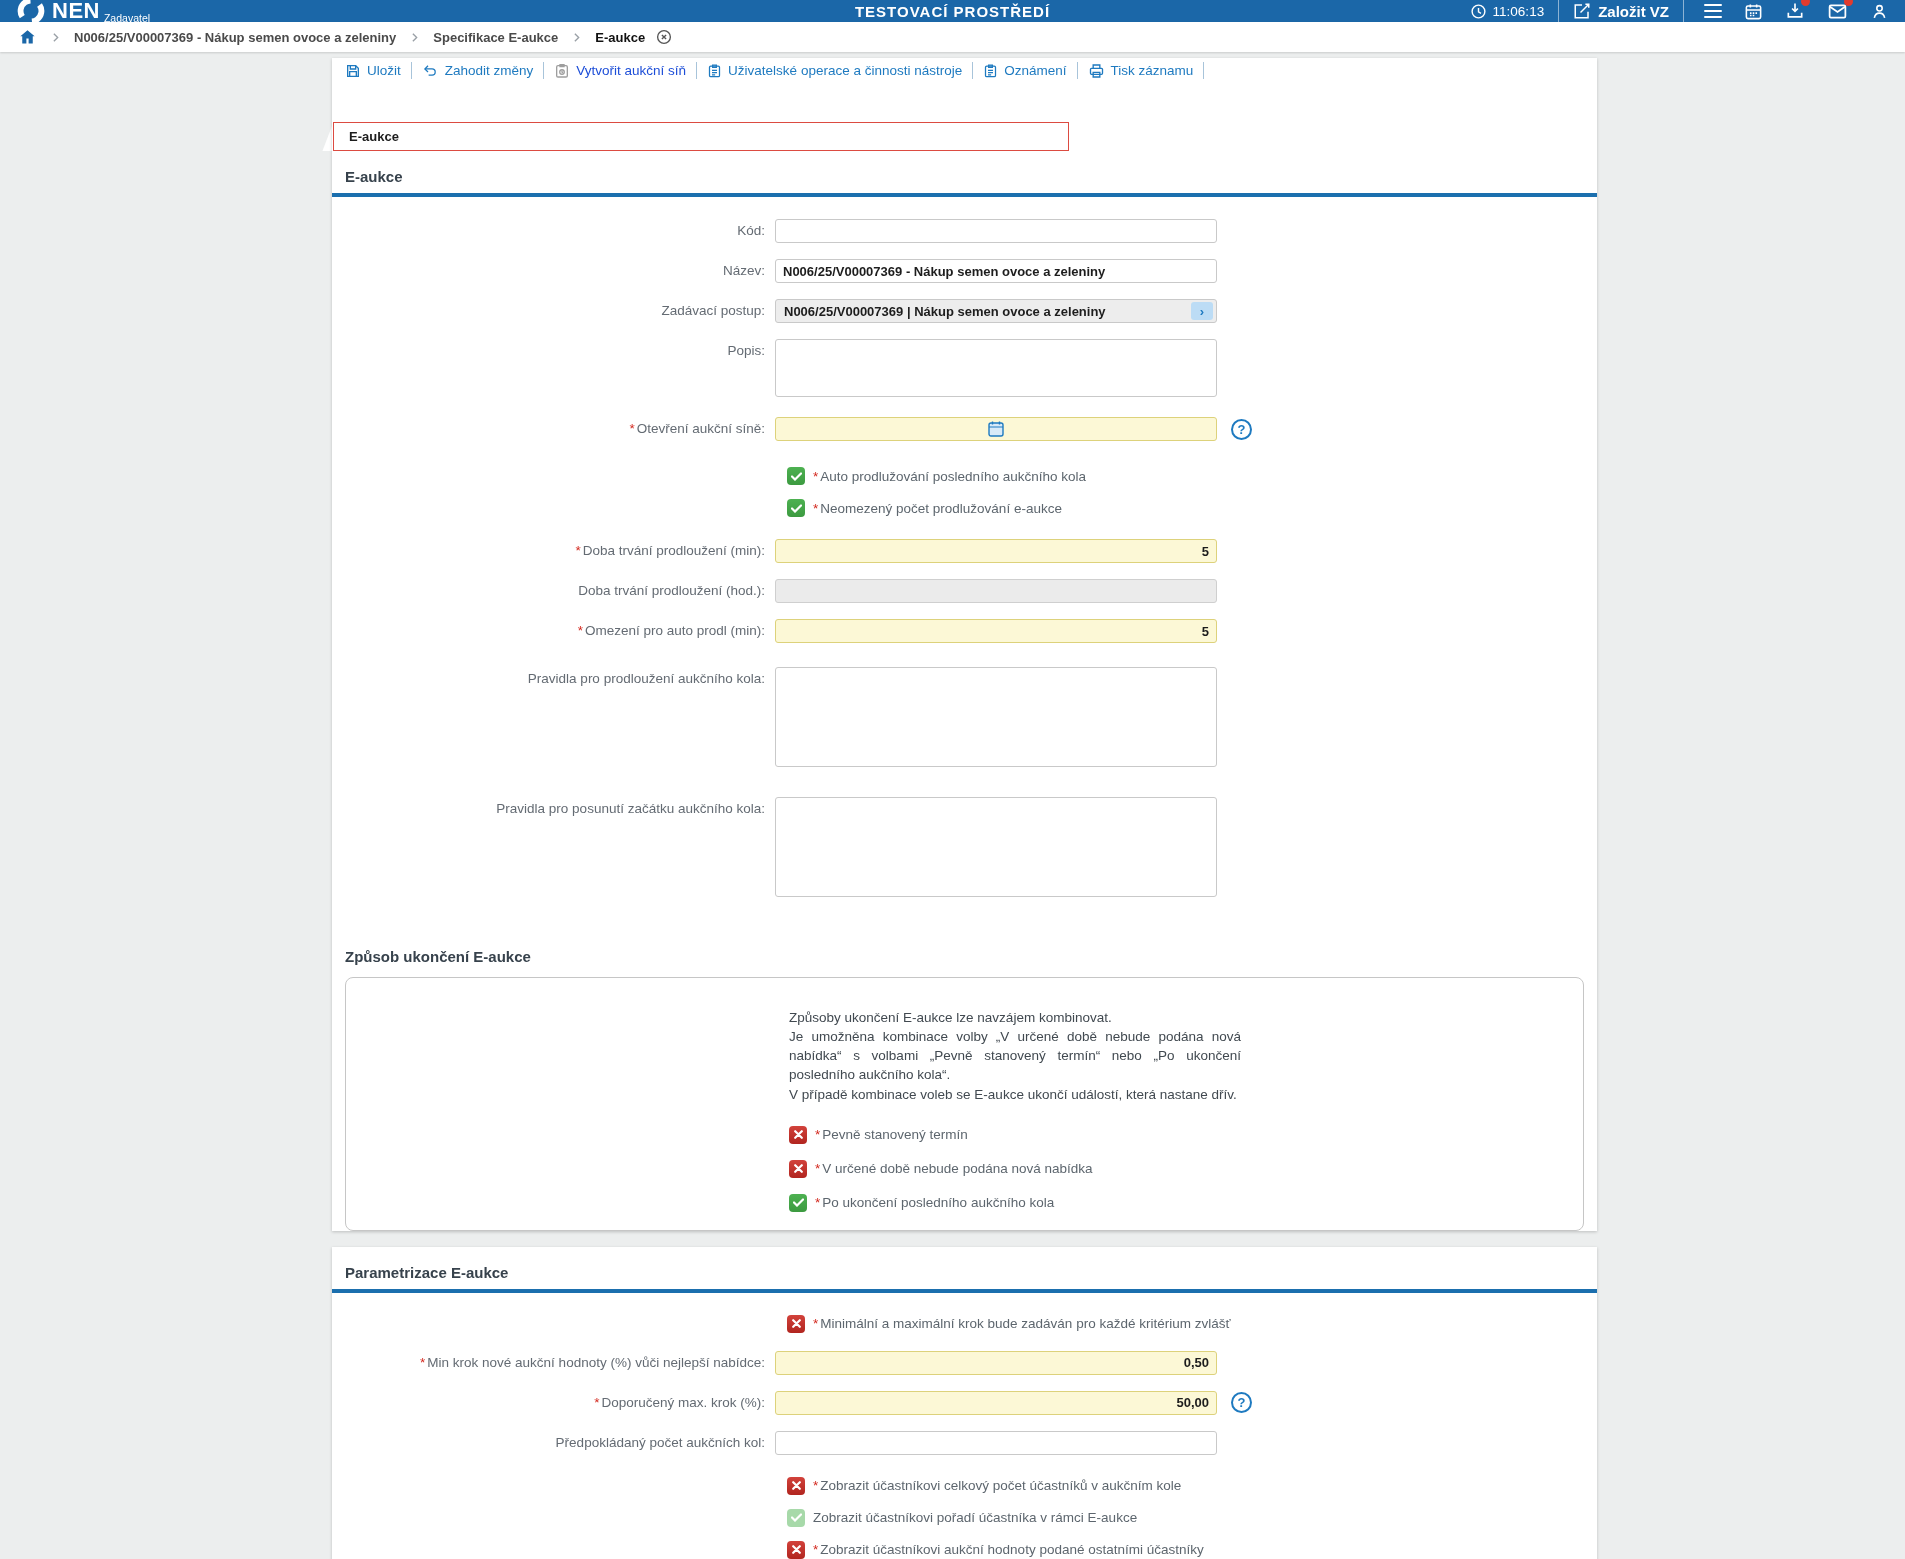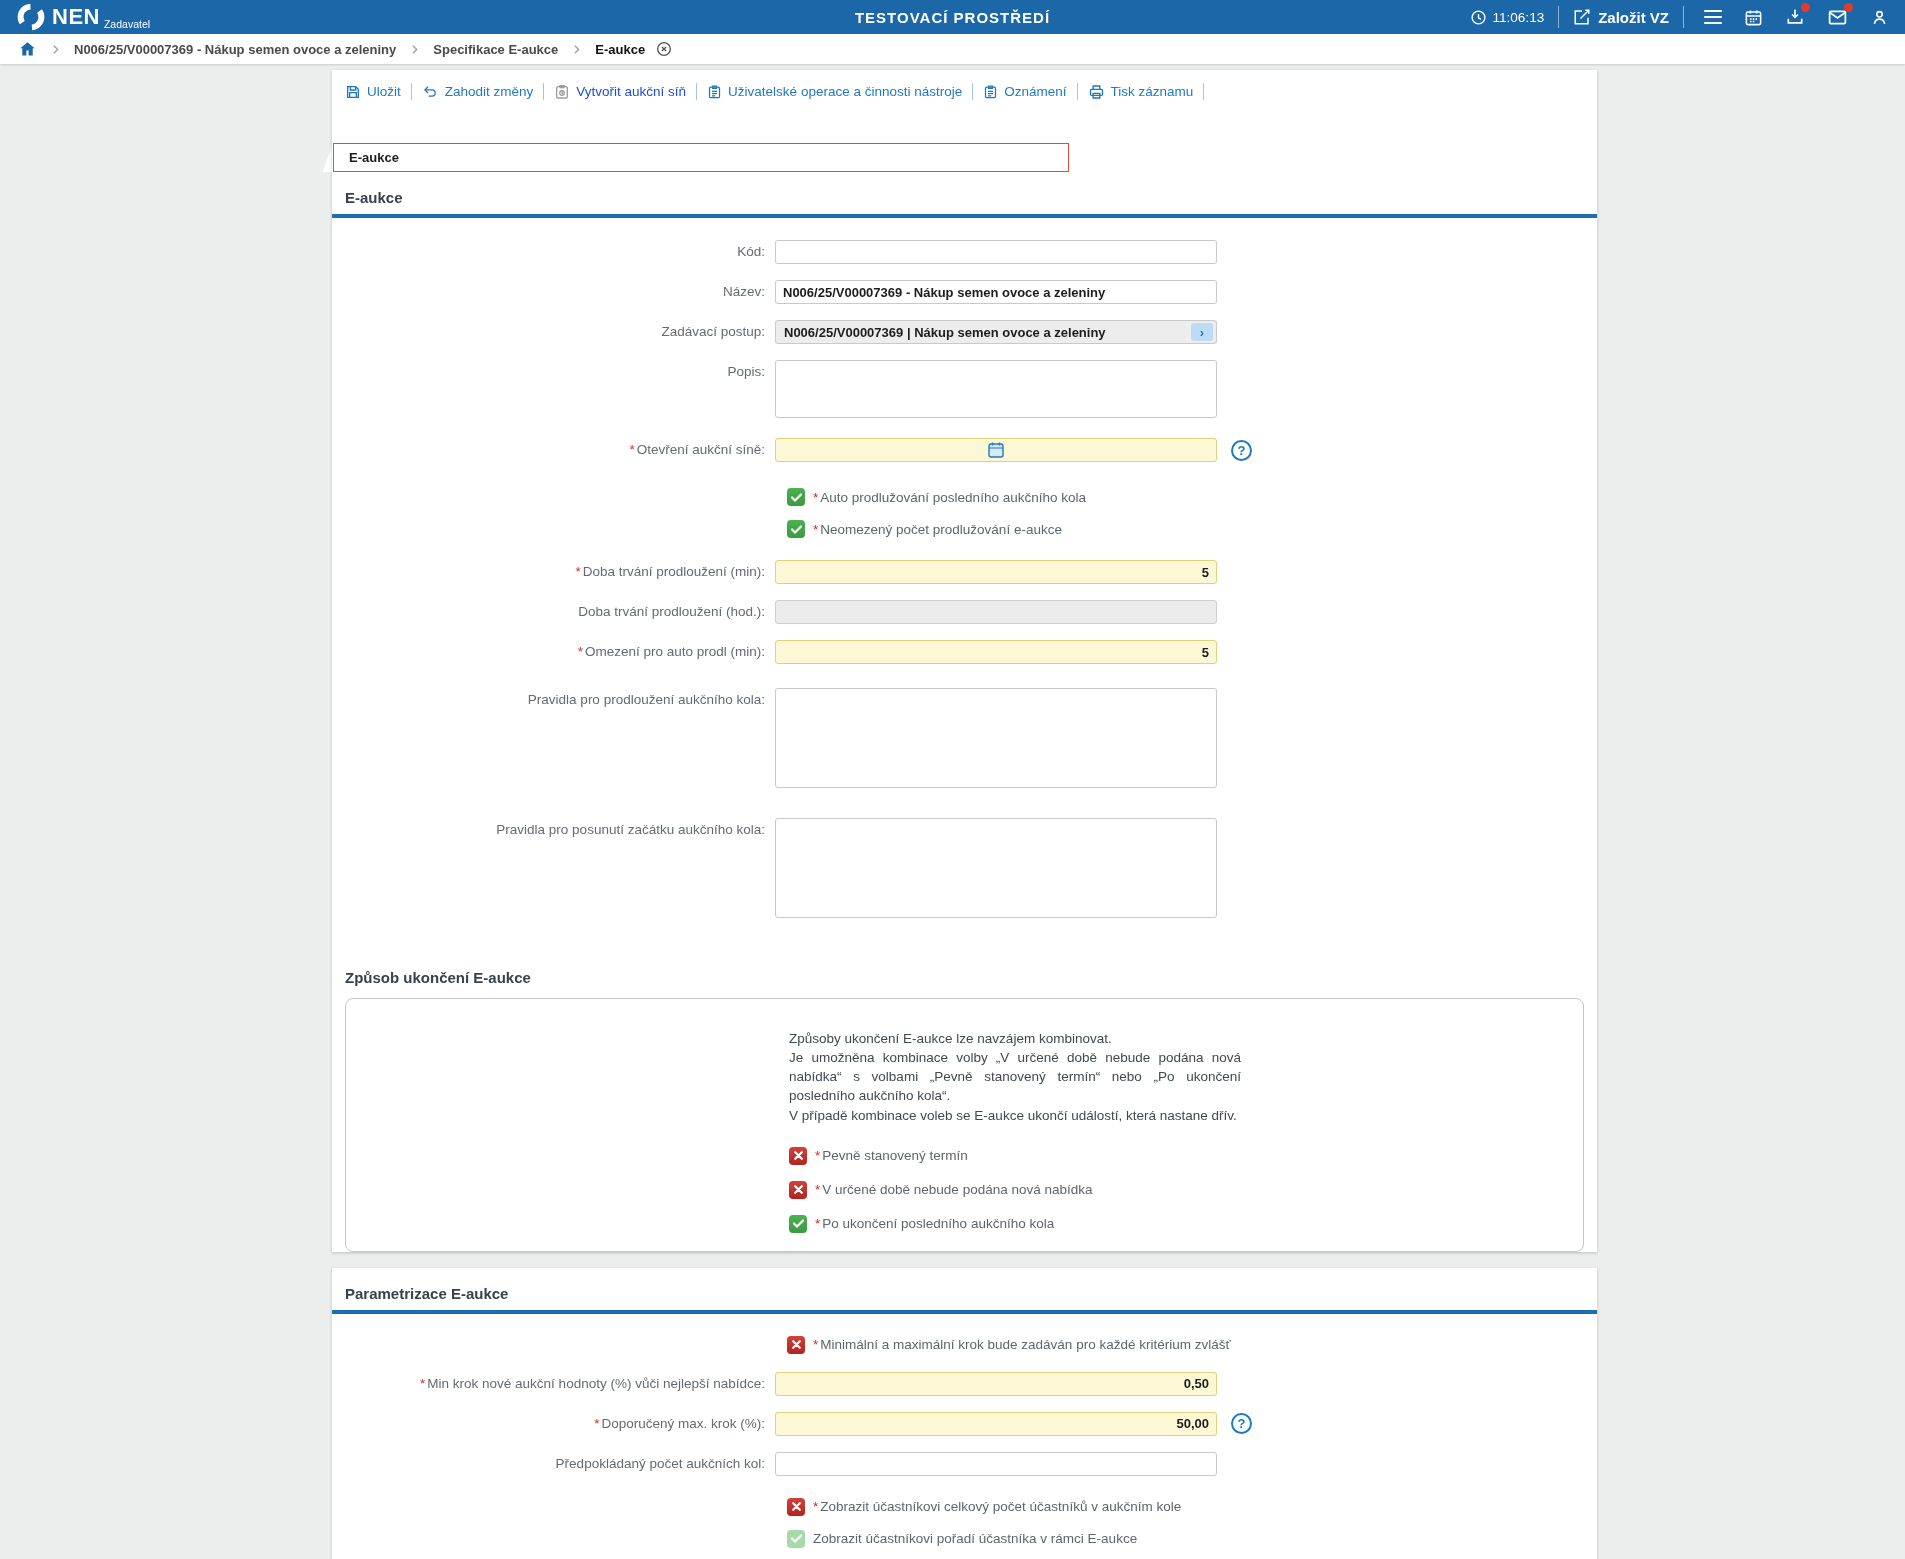--- a/index.html
+++ b/index.html
@@ -2,21 +2,21 @@
 <html><head>
 <meta charset="utf-8">
 <style>
   * { box-sizing: border-box; }
   html,body { margin:0; padding:0; }
   body {
     width:1905px; height:1559px; overflow:hidden; position:relative;
     background:#eceeee; font-family:"Liberation Sans", sans-serif;
   }
   
-  .topbar { height:34px; background:#1b67a8; display:flex; align-items:center; padding:0 16px; position:relative; color:#fff; }
+  .topbar { height:22px; background:#1b67a8; display:flex; align-items:center; padding:0 16px; position:relative; color:#fff; }
   .logo-wrap { display:flex; align-items:flex-start; gap:6px; }
   .logo-text { font-size:22px; font-weight:800; letter-spacing:.5px; line-height:30px; }
   .logo-sub { font-size:10.5px; font-weight:400; align-self:flex-end; margin:0 0 2px -2px; }
   .env-title { position:absolute; left:0; right:0; text-align:center; font-size:15px; font-weight:700; letter-spacing:1px; pointer-events:none; }
   .topbar-right { margin-left:auto; display:flex; align-items:center; z-index:2; }
   .clock-grp { display:flex; align-items:center; gap:6px; font-size:13.5px; }
   .tb-divider { width:1px; height:22px; background:rgba(255,255,255,.5); margin:0 14px; }
   .founder { display:flex; align-items:center; gap:7px; font-size:15px; font-weight:700; cursor:pointer; }
   .icon-btn { position:relative; margin-left:22px; cursor:pointer; display:flex; align-items:center; }
   .badge-dot { position:absolute; top:-4px; right:-5px; width:9px; height:9px; border-radius:50%; background:#e23b2e; }
@@ -26,21 +26,21 @@
   .crumbbar { height:30px; background:#fff; display:flex; align-items:center; padding:0 18px; box-shadow:0 1px 2px rgba(0,0,0,.15); position:relative; z-index:3; }
   .crumb { font-size:13px; font-weight:700; color:#4a4a4a; cursor:pointer; }
   .crumb.active { color:#111; cursor:default; }
   .crumb-sep { margin:0 12px; display:flex; }
   .crumb-close { margin-left:10px; display:flex; cursor:pointer; }
   
   .card { width:1265px; margin-left:332px; background:#fff; box-shadow:0 1px 3px rgba(0,0,0,.2); }
   .card1 { margin-top:6px; }
   .card2 { margin-top:14px; padding-bottom:90px; }
   
-  .toolbar { display:flex; align-items:center; padding:13px 12px 11px 13px; }
+  .toolbar { display:flex; align-items:center; padding:4px 12px 11px 13px; }
   .titem { display:flex; align-items:center; gap:6px; color:#1e7ac0; font-size:13.5px; cursor:pointer; white-space:nowrap; }
   .titem.disabled { color:#1d4ed8; cursor:default; }
   .tsep { width:1px; height:17px; background:#a8c4da; margin:0 10px; }
   
   .tabs-wrap { position:relative; margin:32px 0 0 1px; width:fit-content; display:flex; height:29px; }
   .redbox { position:absolute; inset:0; border:1px solid #dc4b41; z-index:6; pointer-events:none; }
   .tab { position:relative; height:29px; line-height:29px; padding:0 24px 0 16px; font-size:13px; font-weight:700; color:#fff; cursor:pointer; white-space:nowrap; }
   .tab::before { content:""; position:absolute; top:0; bottom:0; left:-5px; right:-3px; background:#2173b5; transform:skewX(-21deg); border-right:3px solid #16537f; z-index:-1; }
   .tab.active { color:#1d1d1d; cursor:default; }
   .tab.active::before { background:#fff; border-right:none; }

